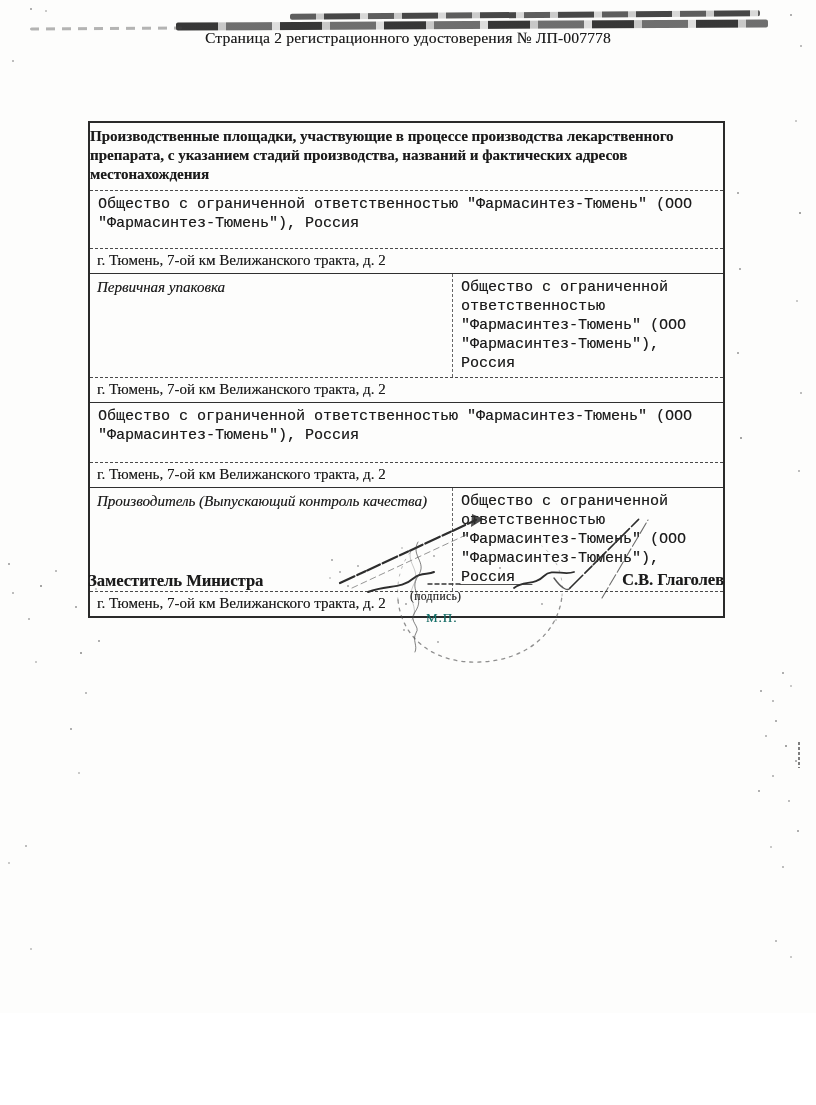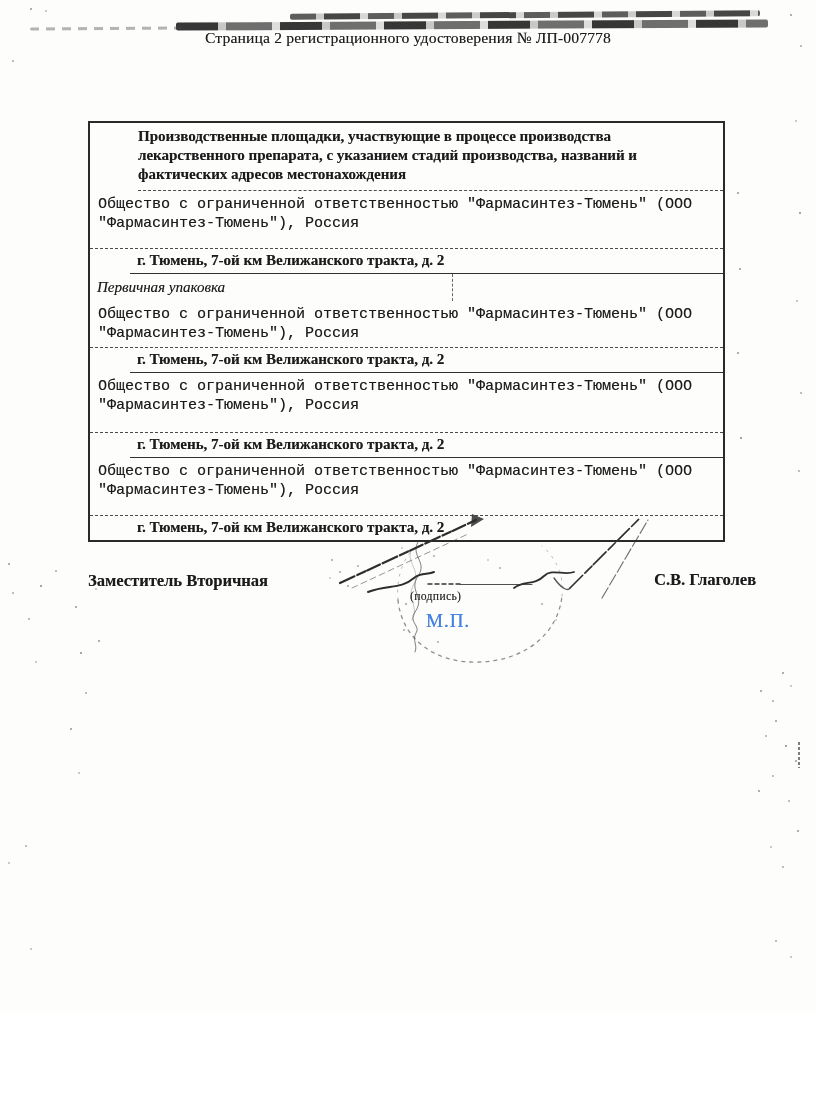--- a/index.html
+++ b/index.html
@@ -44,57 +44,55 @@
     position:absolute;left:88px;top:121px;width:637px;
     border:2px solid #2a2a2a;
     font-size:15px;line-height:19px;
     box-sizing:border-box;
   }
   .thead{
     font-weight:bold;
     padding:4px 8px 6px 0;
     min-height:57px;box-sizing:border-box;
     border-bottom:1px dashed #4a4a4a;
-    margin-left:48px;
   }
   .trow{display:flex;border-bottom:1px dashed #4a4a4a;}
   .trow .stage{
     width:363px;box-sizing:border-box;
     border-right:1px dashed #666;
     font-style:italic;
     padding:4px 10px 4px 7px;
   }
   .trow .company{flex:1;padding:4px 4px 4px 8px;font-family:Liberation Mono, monospace;}
-  .r-tall{min-height:59px;flex-direction:column;}
+  .r-tall{min-height:59px;}
   .r-med{min-height:57px;}
   .taddr{
-    font-weight:bold;
+    font-weight:normal;
     padding:2px 16px 3px 7px;
     min-height:23px;box-sizing:border-box;
     border-bottom:1.6px solid #303030;
-    margin-left:40px;
   }
   .taddr:last-child{border-bottom:none;}
   
   .sig-svg{position:absolute;left:318px;top:500px;}
   .official-title{
     position:absolute;left:88px;top:571px;
     font-weight:bold;font-size:16.5px;
   }
   .official-name{
     position:absolute;left:622px;top:570px;
-    font-weight:bold;font-size:16.5px;margin-left:32px;
+    font-weight:bold;font-size:16.5px;
   }
   .sig-caption{
     position:absolute;left:410px;top:590px;width:80px;
     font-size:11.5px;color:#2b2b2b;letter-spacing:.4px;
   }
   .stamp-caption{
     position:absolute;left:426px;top:610px;
-    font-size:19px;color:#3b82f6;letter-spacing:1px;
+    font-size:13px;color:#0f766e;letter-spacing:1px;
   }
   
   .speck-base{position:absolute;left:0;top:0;width:2px;height:2px;background:transparent;
     box-shadow:
       30px 8px 0 rgba(0,0,0,.3), 45px 10px 0 rgba(0,0,0,.2), 12px 60px 0 rgba(0,0,0,.25),
       790px 14px 0 rgba(0,0,0,.3), 800px 45px 0 rgba(0,0,0,.25), 795px 120px 0 rgba(0,0,0,.2),
       799px 212px 0 rgba(0,0,0,.35), 737px 192px 0 rgba(0,0,0,.3), 739px 268px 0 rgba(0,0,0,.3),
       737px 352px 0 rgba(0,0,0,.3), 740px 437px 0 rgba(0,0,0,.35), 796px 300px 0 rgba(0,0,0,.2),
       800px 392px 0 rgba(0,0,0,.25), 798px 470px 0 rgba(0,0,0,.25),
       8px 563px 0 rgba(0,0,0,.3), 55px 570px 0 rgba(0,0,0,.25), 40px 585px 0 rgba(0,0,0,.35),
@@ -140,20 +138,21 @@
       <div class="company">Общество с ограниченной ответственностью "Фармасинтез-Тюмень" (ООО "Фармасинтез-Тюмень"), Россия</div>
     </div>
     <div class="taddr">г. Тюмень, 7-ой км Велижанского тракта, д. 2</div>
 
     <div class="trow r-tall">
       <div class="company">Общество с ограниченной ответственностью "Фармасинтез-Тюмень" (ООО "Фармасинтез-Тюмень"), Россия</div>
     </div>
     <div class="taddr">г. Тюмень, 7-ой км Велижанского тракта, д. 2</div>
 
     <div class="trow r-med">
+      <div class="stage">Производитель (Выпускающий контроль качества)</div>
       <div class="company">Общество с ограниченной ответственностью "Фармасинтез-Тюмень" (ООО "Фармасинтез-Тюмень"), Россия</div>
     </div>
     <div class="taddr">г. Тюмень, 7-ой км Велижанского тракта, д. 2</div>
   </div>
 
   <svg class="sig-svg" width="344" height="178" viewBox="0 0 344 178">
     <g fill="none" stroke="#2d2d2d" stroke-linecap="round">
 
       <path d="M22,83 L158,20" stroke-width="2.2" stroke-dasharray="16 3 9 2 14 3"></path>
       <path d="M34,88 L150,34" stroke-width="1" opacity=".5" stroke-dasharray="6 4"></path>
@@ -193,21 +192,21 @@
     </g>
     <g fill="none" stroke="#555" stroke-linecap="round">
 
       <path d="M80,100 C84,140 118,164 162,162 C210,160 240,132 244,96" stroke-width="1.3" stroke-dasharray="3 5" opacity=".65"></path>
 
       <path d="M80,100 C78,80 84,60 96,48" stroke-width="1" stroke-dasharray="2 6" opacity=".4"></path>
       <path d="M244,96 C246,74 238,58 224,46" stroke-width="1" stroke-dasharray="2 6" opacity=".4"></path>
     </g>
   </svg>
 
-  <div class="official-title">Заместитель Вторичная</div>
+  <div class="official-title">Заместитель Министра</div>
   <div class="official-name">С.В. Глаголев</div>
   <div class="sig-caption">(подпись)</div>
   <div class="stamp-caption">М.П.</div>
 
   <div class="speck-base"></div>
   <div class="speck-bar"></div>
 
 </div>
 
 </body></html>

